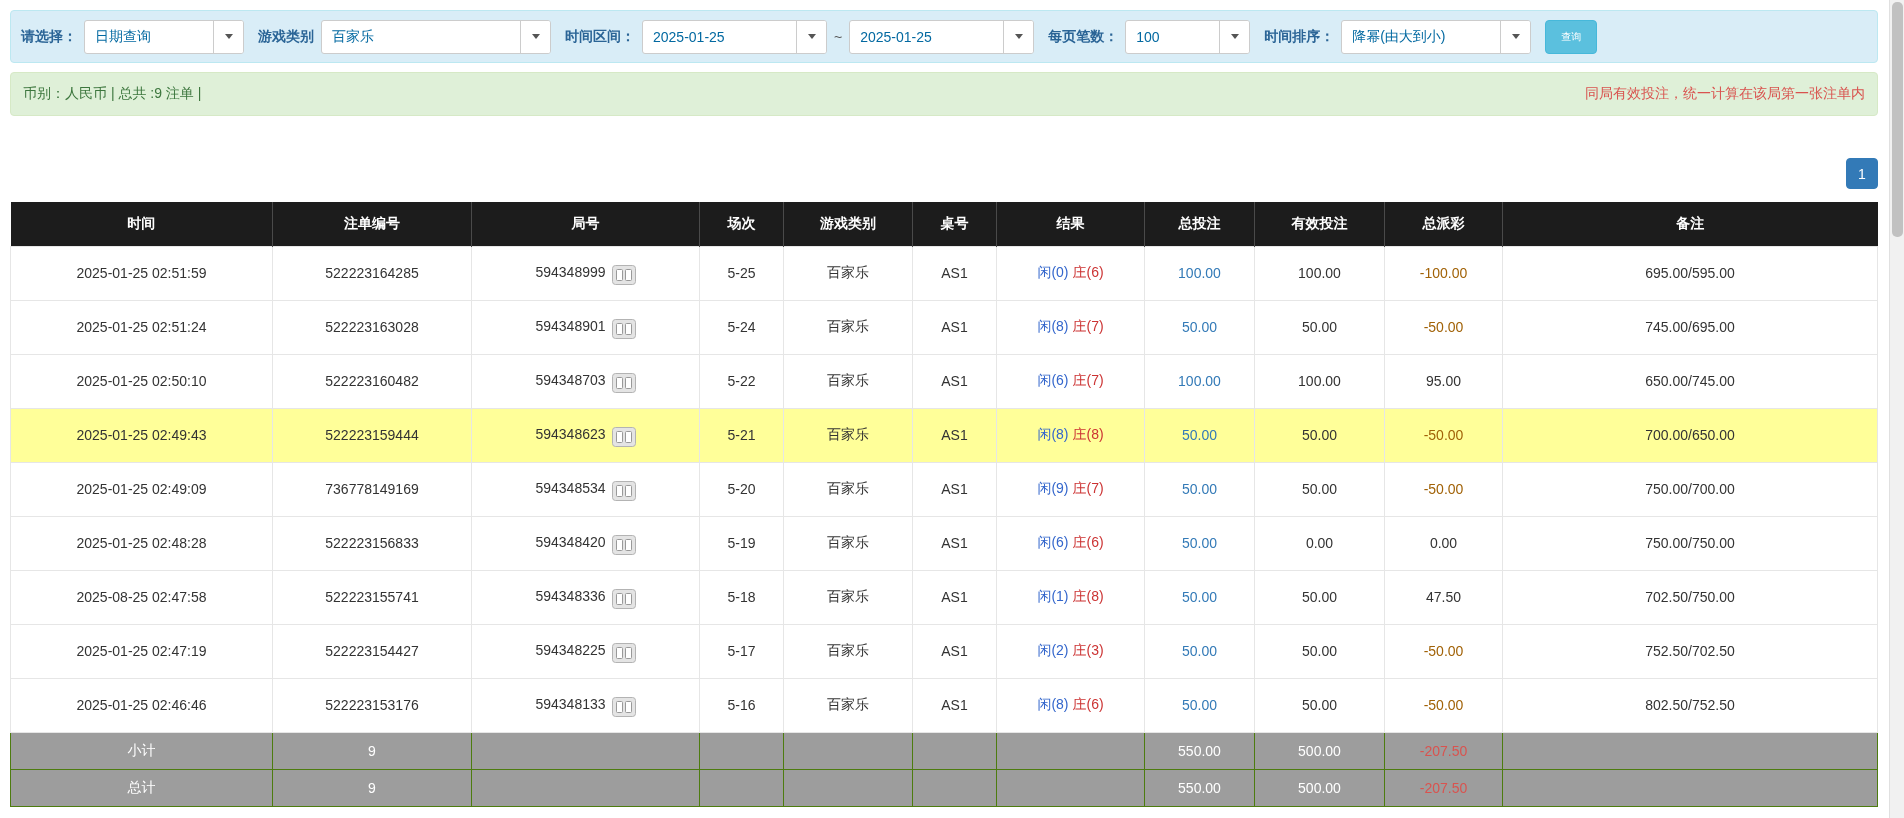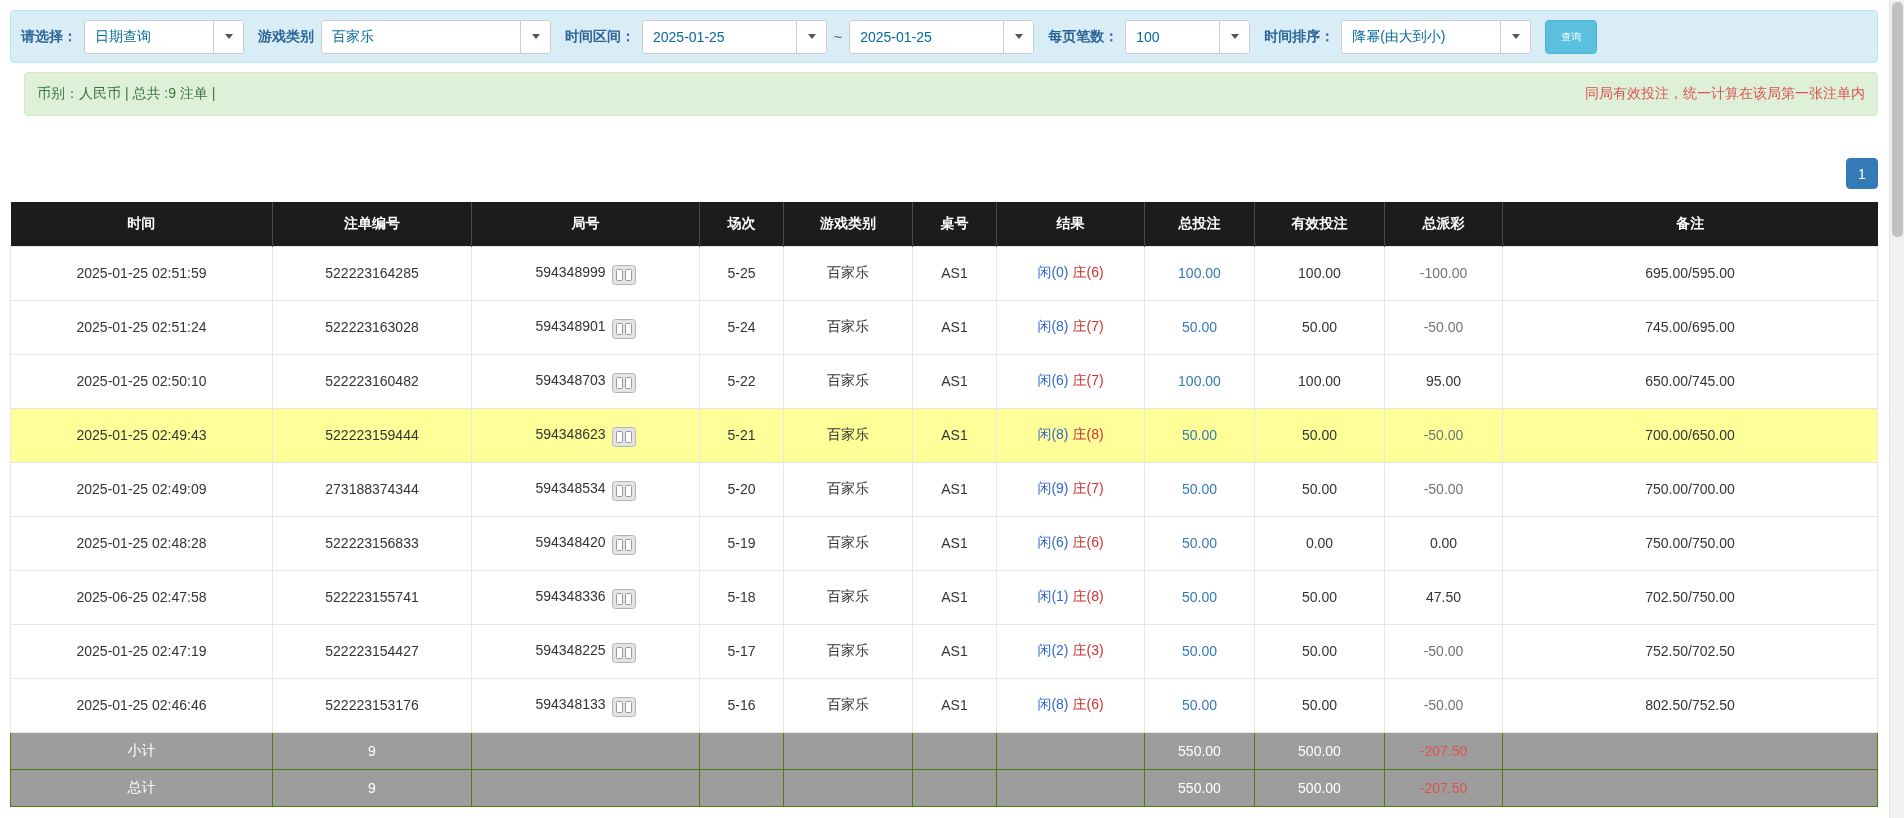--- a/index.html
+++ b/index.html
@@ -13,38 +13,38 @@
   .flabel { font-weight:bold; color:#2a6496; margin-right:7px; }
   .select { display:flex; align-items:stretch; height:34px; background:#fff; border:1px solid #ccc; border-radius:3px; overflow:hidden; cursor:pointer; }
   .select .sel-text { flex:1; display:flex; align-items:center; padding:0 10px; color:#0369a1; overflow:hidden; }
   .select .sel-btn { width:30px; border-left:1px solid #ccc; display:flex; align-items:center; justify-content:center; background:#fff; }
   .caret { width:0; height:0; border-left:4px solid transparent; border-right:4px solid transparent; border-top:5px solid #555; }
   .w160{width:160px} .w230{width:230px} .w185{width:185px} .w125{width:125px} .w190{width:190px}
   .tilde { margin:0 7px; color:#555; }
   .btn-query { height:34px; padding:0 15px; background:#5bc0de; border:1px solid #46b8da; color:#fff; border-radius:4px; font-size:10px; cursor:pointer; }
 
   
-  .summary-bar { display:flex; align-items:center; justify-content:space-between; background:#dff0d8; border:1px solid #d6e9c6; border-radius:4px; height:44px; padding:0 12px;margin-left:14px; }
+  .summary-bar { display:flex; align-items:center; justify-content:space-between; background:#dff0d8; border:1px solid #d6e9c6; border-radius:4px; height:44px; padding:0 12px; }
   .summary-left { color:#3c763d; }
   .summary-right { color:#d9534f; }
 
   
   .pagination-row { display:flex; justify-content:flex-end; margin-top:42px; margin-bottom:13px; }
   .page-btn { min-width:32px; height:31px; background:#337ab7; border:1px solid #337ab7; color:#fff; border-radius:4px; font-size:14px; cursor:pointer; }
 
   
   .bet-table { width:100%; border-collapse:collapse; table-layout:fixed; }
   .bet-table thead th { background:#1c1c1c; color:#fff; font-weight:bold; height:44px; font-size:14px; border-right:1px solid #4a4a4a; }
   .bet-table thead th:last-child { border-right:none; }
   .bet-table tbody td { height:54px; text-align:center; border:1px solid #e6e6e6; color:#333; overflow:hidden; }
   .bet-table tbody tr.highlighted td { background:#ffff99; }
   .res-player { color:#3366cc; margin-right:4px; }
   .res-banker { color:#cc3333; }
   .bet-link { color:#337ab7; cursor:pointer; }
-  .bet-table td.neg { color:#737373; }
+  .bet-table td.neg { color:#a16207; }
   .round-icon { display:inline-block; vertical-align:middle; margin-left:6px; position:relative; top:2px; cursor:pointer; line-height:0; }
   .bet-table tfoot td { height:37px; background:#9d9d9d; color:#fff; text-align:center; border:1px solid #4d7c0f; }
   .bet-table tfoot td.neg { color:#d9534f; font-weight:normal; }
 
   
   .scrollbar { position:absolute; top:0; right:0; width:15px; height:100%; background:#f1f1f1; border-left:1px solid #e0e0e0; }
   .scrollbar .thumb { position:absolute; top:2px; left:2px; width:11px; height:235px; background:#c1c1c1; border-radius:5px; }
 </style>
 </head>
 <body>
@@ -210,21 +210,21 @@
     <td>百家乐</td>
     <td>AS1</td>
     <td><span class="res-player">闲(8)</span><span class="res-banker">庄(8)</span></td>
     <td><span class="bet-link">50.00</span></td>
     <td>50.00</td>
     <td class="neg">-50.00</td>
     <td>700.00/650.00</td>
   </tr>
   <tr class="">
     <td>2025-01-25 02:49:09</td>
-    <td>273188374344</td>
+    <td>736778149169</td>
     <td><span>594348534</span><span class="round-icon"><svg width="24" height="20" viewBox="0 0 24 20" aria-hidden="true">
                   <rect x="0.5" y="0.5" width="23" height="19" rx="3" fill="#e4e4e4" stroke="#b3b3b3"></rect>
                   <rect x="4.5" y="4.5" width="6" height="11" rx="1" fill="#ffffff" stroke="#999999"></rect>
                   <rect x="13.5" y="4.5" width="6" height="11" rx="1" fill="#ffffff" stroke="#999999"></rect>
                 </svg></span></td>
     <td>5-20</td>
     <td>百家乐</td>
     <td>AS1</td>
     <td><span class="res-player">闲(9)</span><span class="res-banker">庄(7)</span></td>
     <td><span class="bet-link">50.00</span></td>
@@ -243,21 +243,21 @@
     <td>5-19</td>
     <td>百家乐</td>
     <td>AS1</td>
     <td><span class="res-player">闲(6)</span><span class="res-banker">庄(6)</span></td>
     <td><span class="bet-link">50.00</span></td>
     <td>0.00</td>
     <td class="">0.00</td>
     <td>750.00/750.00</td>
   </tr>
   <tr class="">
-    <td>2025-06-25 02:47:58</td>
+    <td>2025-08-25 02:47:58</td>
     <td>522223155741</td>
     <td><span>594348336</span><span class="round-icon"><svg width="24" height="20" viewBox="0 0 24 20" aria-hidden="true">
                   <rect x="0.5" y="0.5" width="23" height="19" rx="3" fill="#e4e4e4" stroke="#b3b3b3"></rect>
                   <rect x="4.5" y="4.5" width="6" height="11" rx="1" fill="#ffffff" stroke="#999999"></rect>
                   <rect x="13.5" y="4.5" width="6" height="11" rx="1" fill="#ffffff" stroke="#999999"></rect>
                 </svg></span></td>
     <td>5-18</td>
     <td>百家乐</td>
     <td>AS1</td>
     <td><span class="res-player">闲(1)</span><span class="res-banker">庄(8)</span></td>

